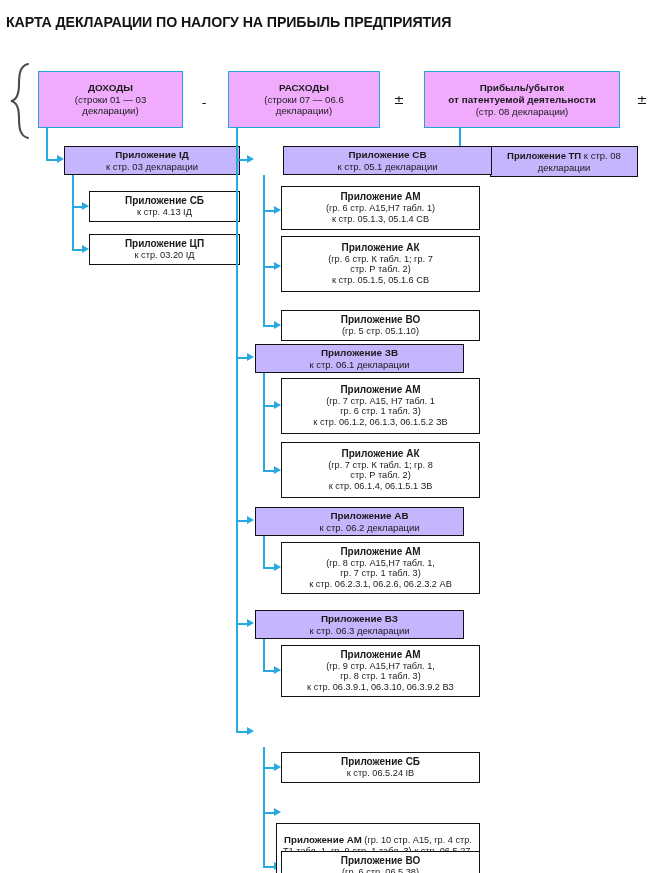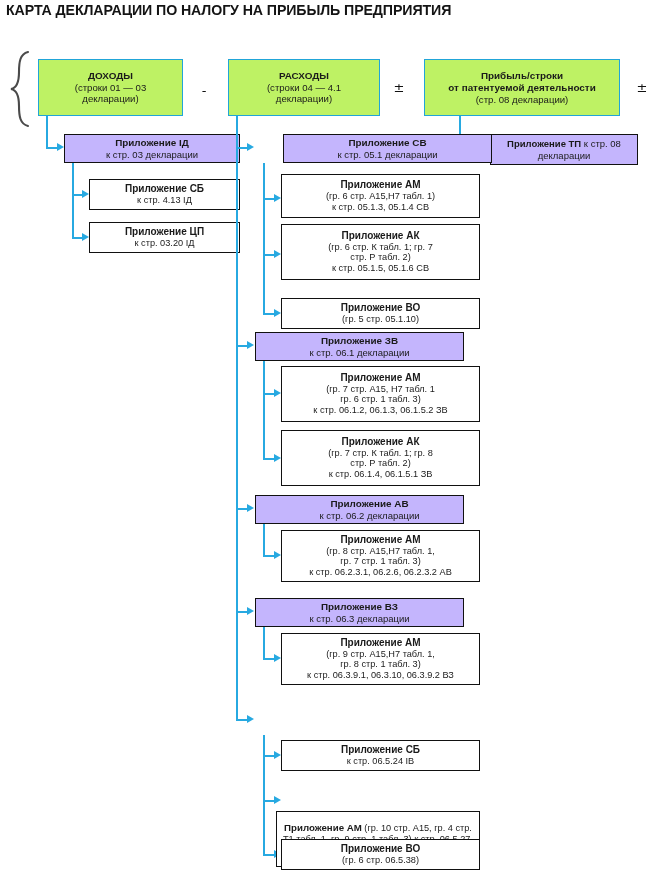--- a/index.html
+++ b/index.html
@@ -1,39 +1,39 @@
 <!DOCTYPE html>
 <html><head>
 <meta charset="utf-8">
 <style>
   html,body{margin:0;padding:0;background:#ffffff;}
   body{
     width:662px;height:873px;position:relative;overflow:hidden;
     font-family:"Liberation Sans","DejaVu Sans",sans-serif;
     color:#1a1a1a;
   }
-  #root{position:absolute;left:0;top:0;width:662px;height:742px;border-radius:28px;}
+  #root{position:absolute;left:0;top:12px;width:662px;height:742px;border-radius:28px;}
 
   .title{
     position:absolute;left:6px;top:2px;
     font-size:14.2px;font-weight:bold;letter-spacing:-0.1px;
     color:#141414;white-space:nowrap;
   }
 
   
   .box{
     position:absolute;box-sizing:border-box;
     display:flex;flex-direction:column;align-items:center;justify-content:center;
     text-align:center;line-height:1.18;
   }
   .box .ln{display:block;white-space:nowrap;}
 
   
   .bx-blue{
-    background:#bef264;border:1.4px solid #21a5d8;
+    background:#f0abfc;border:1.4px solid #21a5d8;
     font-size:9.6px;
   }
   .bx-blue .hd{font-weight:bold;font-size:9.9px;}
 
   
   .bx-gray{
     background:#c4b5fd;border:1.6px solid #111111;
     font-size:9.5px;
   }
   .bx-gray .hd{font-weight:bold;font-size:9.9px;}
@@ -77,28 +77,28 @@
   <div class="box bx-blue" style="left:38px;top:59px;width:145px;height:57px;">
     <span class="ln hd">ДОХОДЫ</span>
     <span class="ln">(строки 01 —  03</span>
     <span class="ln">декларации)</span>
   </div>
 
   <div class="op" style="left:196px;top:84px;width:16px;">-</div>
 
   <div class="box bx-blue" style="left:228px;top:59px;width:152px;height:57px;">
     <span class="ln hd">РАСХОДЫ</span>
-    <span class="ln">(строки 04 — 4.1</span>
+    <span class="ln">(строки 07 — 06.6</span>
     <span class="ln">декларации)</span>
   </div>
 
   <div class="op" style="left:391px;top:81px;width:16px;">±</div>
 
   <div class="box bx-blue" style="left:424px;top:59px;width:196px;height:57px;">
-    <span class="ln hd">Прибыль/строки</span>
+    <span class="ln hd">Прибыль/убыток</span>
     <span class="ln hd">от патентуемой деятельности</span>
     <span class="ln">(стр. 08 декларации)</span>
   </div>
 
   <div class="op" style="left:634px;top:81px;width:16px;">±</div>
 
   <div class="vline" style="left:46px;top:116px;height:32px;"></div>
   <div class="hline" style="left:46px;top:147px;width:12px;"></div>
   <div class="arrow" style="left:57px;top:143px;"></div>
 

